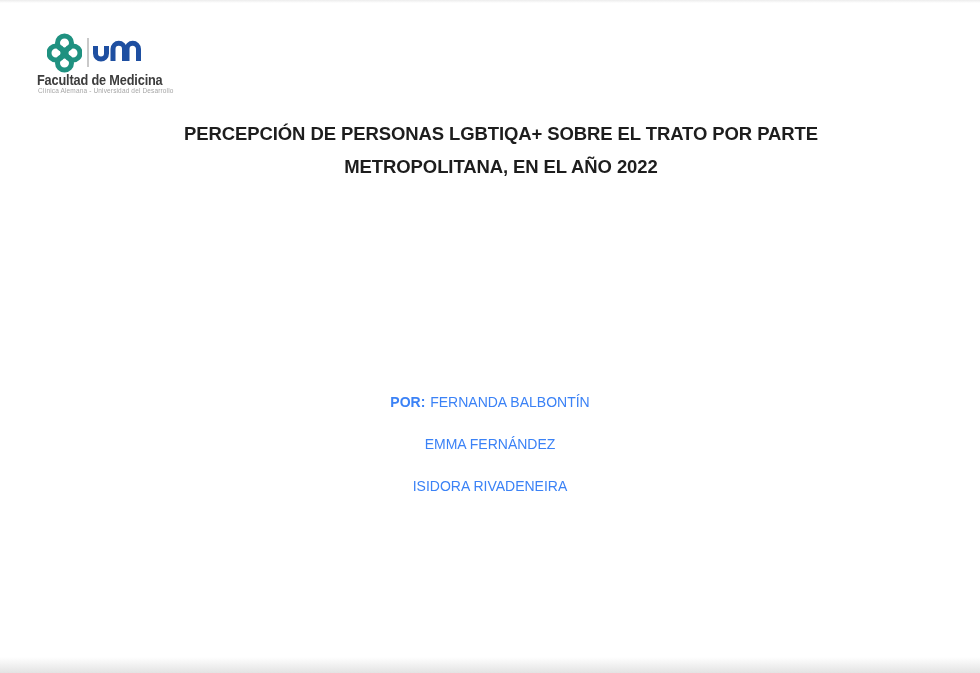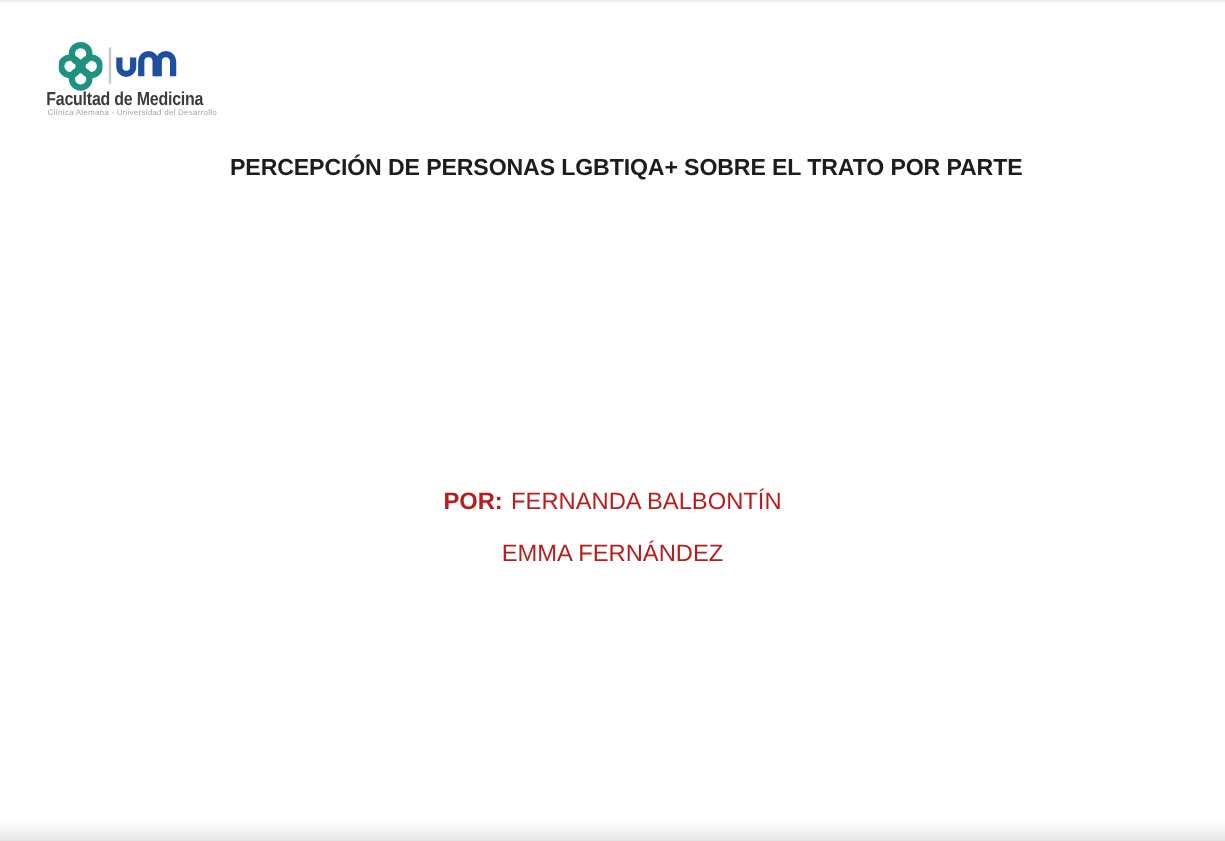--- a/index.html
+++ b/index.html
@@ -32,21 +32,21 @@
 
   
   .title-block{
     position:absolute;left:0;top:117px;width:980px;text-align:center;
     font-size:18.5px;font-weight:bold;color:#1d1d1d;line-height:33px;
     letter-spacing:-0.1px;
   }
   .title-line{white-space:nowrap;margin-left:22px;}
   .authors-block{
     position:absolute;left:0;top:381px;width:980px;text-align:center;
-    font-size:19px;color:#b91c1c;line-height:42px;
+    font-size:14px;color:#3b82f6;line-height:42px;
   }
   .author-line{white-space:nowrap;}
   .by-label{font-weight:bold;margin-right:0.35em;}
   .footer-block{
     position:absolute;left:0;top:601px;width:980px;text-align:center;
     font-size:18.5px;color:#2c2c2c;line-height:35px;
   }
   .footer-line{white-space:nowrap;}
 </style>
 </head>
@@ -78,25 +78,27 @@
       </g>
     </svg>
   </div>
 
   <div class="faculty-name">Facultad de Medicina</div>
   <div class="faculty-tagline">Clínica Alemana - Universidad del Desarrollo</div>
 </div>
 
 <div class="title-block">
   <div class="title-line">PERCEPCIÓN DE PERSONAS LGBTIQA+ SOBRE EL TRATO POR PARTE</div>
+  <div class="title-line">METROPOLITANA, EN EL AÑO 2022</div>
 </div>
 
 <div class="authors-block">
   <div class="author-line">
     <span class="by-label">POR:</span><span>FERNANDA BALBONTÍN</span>
   </div>
   <div class="author-line">EMMA FERNÁNDEZ</div>
+  <div class="author-line">ISIDORA RIVADENEIRA</div>
 </div>
 
 <div class="footer-block">
 </div>
 
 <div class="edge-bottom"></div>
 
 </body></html>

